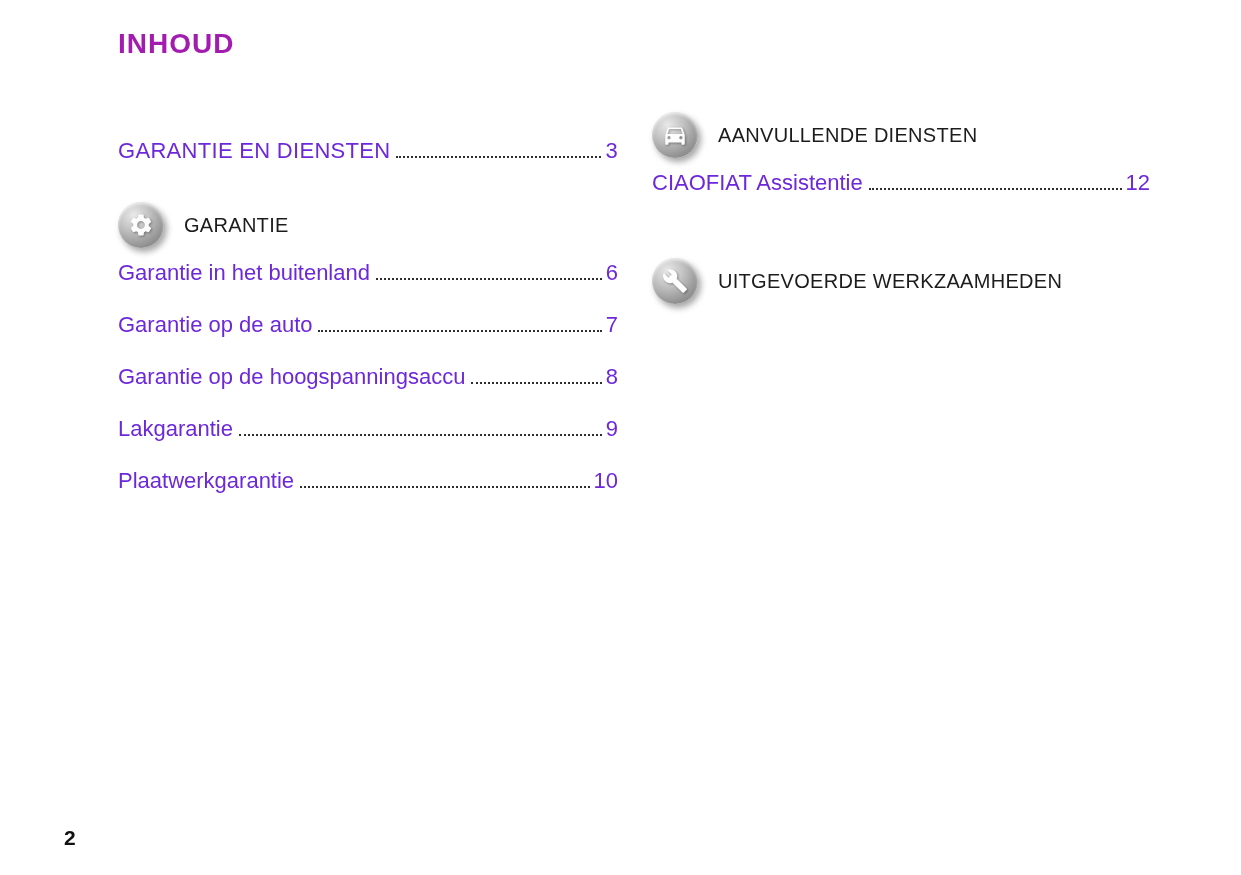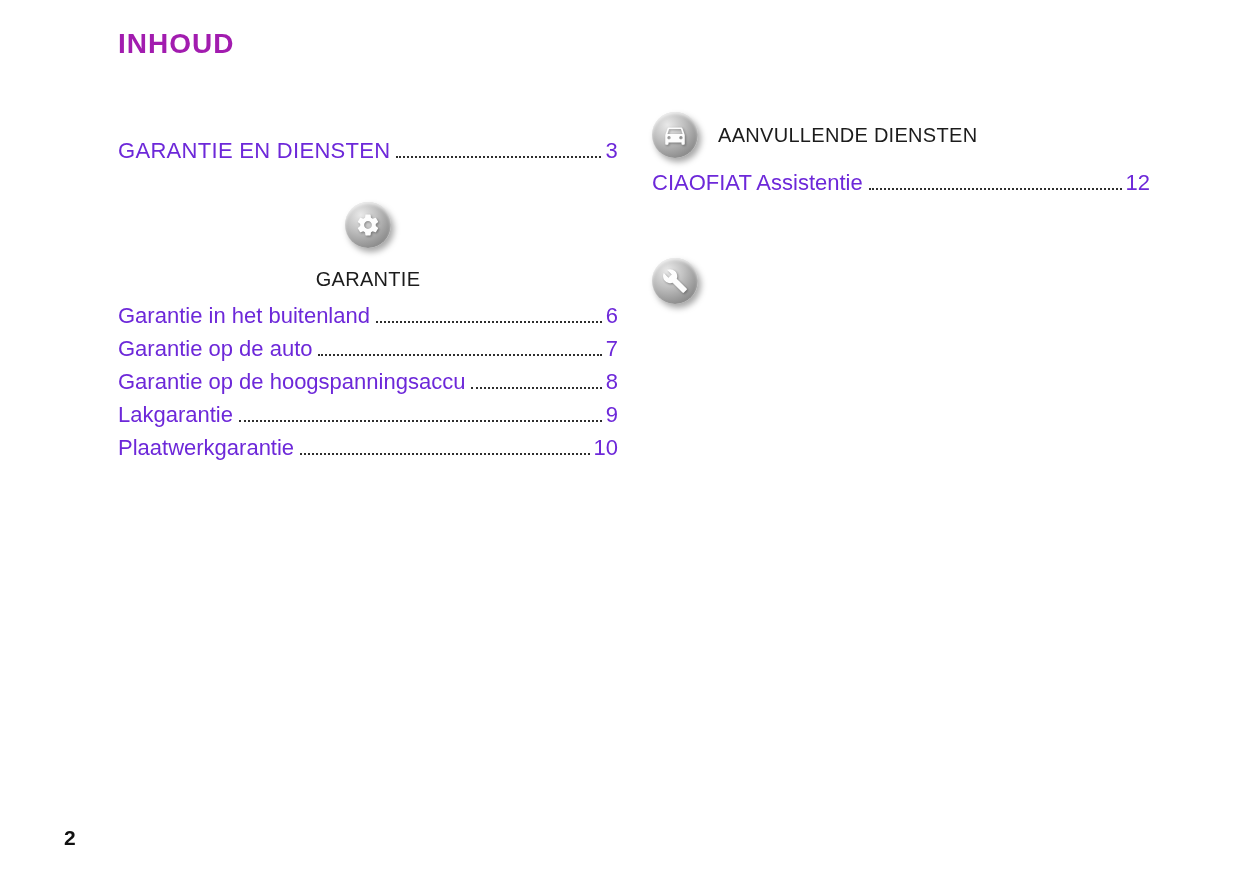--- a/index.html
+++ b/index.html
@@ -34,21 +34,21 @@
 
   .toc-row {
     display: flex;
     align-items: flex-end;
     white-space: nowrap;
     font-size: 22px;
     line-height: 22px;
     color: #6d28d9;
     text-align: center;
   }
-  .toc-row + .toc-row { margin-top: 11px; }
+  .toc-row + .toc-row { margin-top: 30px; }
   .toc-row .label { flex: 0 0 auto; }
   .leader {
     flex: 1 1 auto;
     min-width: 18px;
     border-bottom: 2px dotted #2e2e2e;
     margin: 0 4px 4px 6px;
   }
   .pagenum { flex: 0 0 auto; }
 
   .caps { letter-spacing: 0.3px; }
@@ -75,21 +75,21 @@
     flex: 0 0 auto;
   }
   .icon-circle svg {
     width: 26px;
     height: 26px;
     fill: #fdfdfd;
     filter: drop-shadow(1px 1px 1px rgba(0,0,0,0.35));
   }
 
   
-  .col-left .section-head { margin-top: 40px; flex-direction: column; }
+  .col-left .section-head { margin-top: 40px; }
   .col-left .entries { margin-top: 14px; }
 
   .col-right .first-entry { margin-top: 16px; }
   .col-right .section-head.second { margin-top: 64px; }
   .col-right .entries { margin-top: 14px; }
 
   .folio {
     position: absolute;
     left: 64px;
     top: 826px;
@@ -169,19 +169,20 @@
         <span class="pagenum">12</span>
       </div>
     </div>
 
     <div class="section-head second">
       <span class="icon-circle">
         <svg viewBox="0 0 24 24" aria-hidden="true">
             <path d="M22.7 19l-9.1-9.1c.9-2.3.4-5-1.5-6.9-2-2-5-2.4-7.4-1.3L9 6 6 9 1.6 4.7C.4 7.1.9 10.1 2.9 12.1c1.9 1.9 4.6 2.4 6.9 1.5l9.1 9.1c.4.4 1 .4 1.4 0l2.3-2.3c.5-.4.5-1.1.1-1.4z"></path>
           </svg>
       </span>
+      <span class="heading">UITGEVOERDE WERKZAAMHEDEN</span>
     </div>
 
   </div>
 
   <div class="folio">2</div>
 
 </div>
 
 </body></html>

